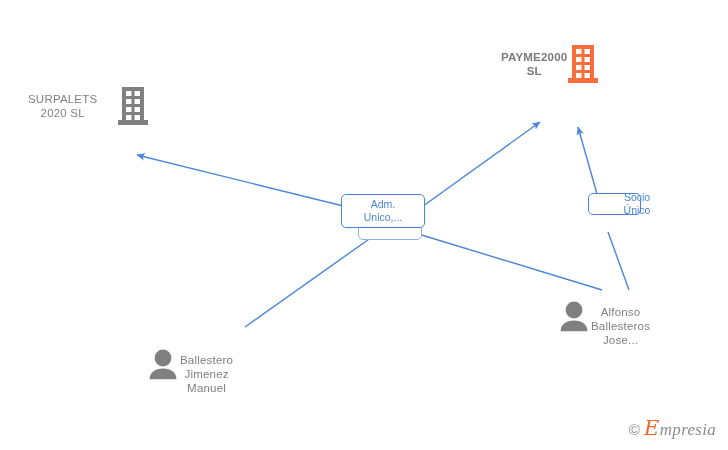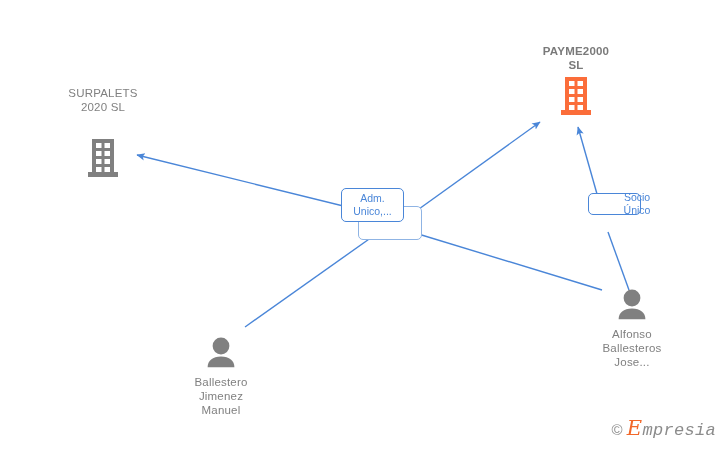--- a/index.html
+++ b/index.html
@@ -23,40 +23,39 @@
     left: 0;
     top: 0;
     width: 728px;
     height: 450px;
   }
 
   
   .node {
     position: absolute;
     display: flex;
-    flex-direction: column;
     align-items: center;
     width: 150px;
     text-align: center;
   }
   .node-label {
     font-size: 11.5px;
     line-height: 14px;
     letter-spacing: 0.2px;
     color: #808080;
     white-space: pre-line;
   }
   .node-label.is-focus {
     color: #7a7a7a;
     font-weight: bold;
   }
   .node-icon {
     display: block;
   }
-  .label-below { margin-top: 3px; }
+  .label-below { margin-top: 17px; }
   .label-above { margin-bottom: 4px; }
 
   
   .rel-box {
     position: absolute;
     box-sizing: border-box;
     background: #ffffff;
     border: 1.4px solid #4a86d8;
     border-radius: 5px;
     color: #4a86d8;
@@ -94,21 +93,21 @@
     color: #8c8c8c;
   }
   #watermark .wm-e {
     color: #f2682a;
     font-family: "DejaVu Serif", serif;
     font-style: italic;
     font-size: 21px;
     line-height: 18px;
   }
   #watermark .wm-rest {
-    font-family: Liberation Mono, monospace;
+    font-family: Liberation Serif, serif;
     font-style: italic;
     color: #8c8c8c;
     font-size: 17px;
   }
 </style>
 </head>
 <body>
 
 <div id="canvas">
 
@@ -191,21 +190,21 @@
     </span>
     <div class="node-label label-below">Alfonso
 Ballesteros
 Jose...</div>
   </div>
 
   <div class="rel-box ghost" style="left:358px; top:206px; width:64px; height:34px;">
     <span></span>
   </div>
 
-  <div class="rel-box front" style="left:341px; top:188px; width:63px; height:34px;justify-content:center;">
+  <div class="rel-box front" style="left:341px; top:194px; width:84px; height:34px;justify-content:center;">
     <span>Adm.
 Unico,...</span>
   </div>
 
   <div class="rel-box front" style="left:588px; top:193px; width:48px; height:22px;padding-left:48px;">
     <span>Socio
 Único</span>
   </div>
 
   <div id="watermark">

